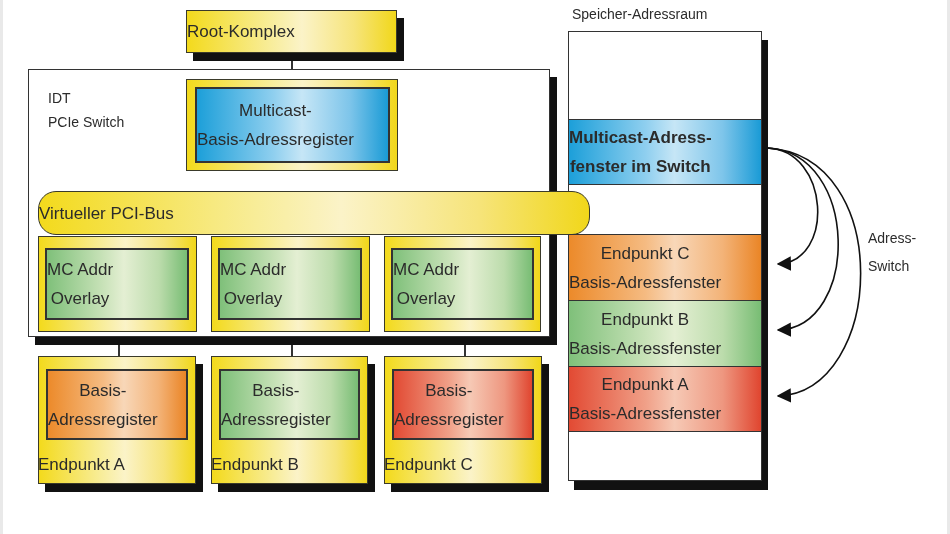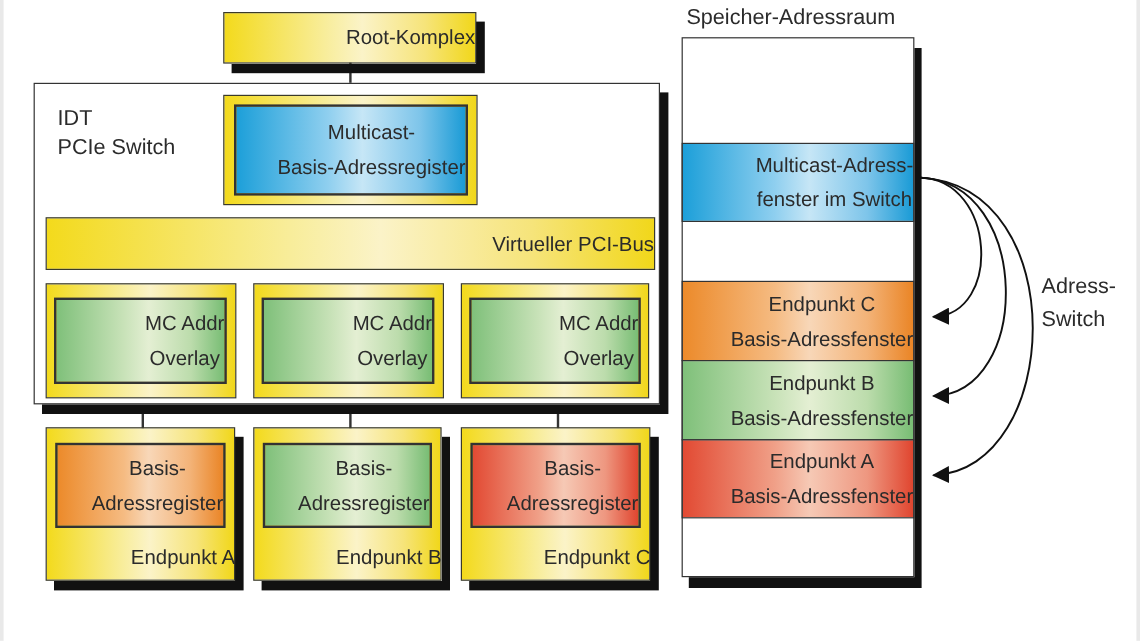--- a/index.html
+++ b/index.html
@@ -27,27 +27,27 @@
   }
   .orange {
     background: linear-gradient(90deg, #ec8a2a 0%, #f5bb82 40%, #f8d7b8 55%, #f3b378 80%, #ea8526 100%);
     border: 2px solid #333;
   }
   .red {
     background: linear-gradient(90deg, #e24a33 0%, #f0a088 40%, #f6c9b5 55%, #ee9780 80%, #e0452f 100%);
     border: 2px solid #333;
   }
   .center-text {
-    display: flex; align-items: center; justify-content: flex-end; text-align: center;
+    display: flex; align-items: center; justify-content: flex-start; text-align: center;
     font-size: 17px; line-height: 29px; color: #2b2b2b;
     white-space: pre-line;
   }
   .line { position: absolute; background: #333; }
   .white-box { background: #fff; border: 1.5px solid #333; }
-  .label { position: absolute; font-size: 18px; line-height: 24px; color: #2b2b2b; white-space: pre-line; }
+  .label { position: absolute; font-size: 14px; line-height: 24px; color: #2b2b2b; white-space: pre-line; }
   svg.arrows { position: absolute; left: 0; top: 0; }
 </style>
 </head>
 <body>
 
 <div class="edge-l"></div>
 <div class="edge-r"></div>
 
 <div class="line" style="left:291px; top:52px; width:1.5px; height:28px;"></div>
 <div class="line" style="left:291px; top:170px; width:1.5px; height:12px;"></div>
@@ -65,21 +65,21 @@
 <div class="abs yellow shadow center-text" style="left:186px; top:10px; width:211px; height:43px; z-index:2;">
   <span>Root-Komplex</span>
 </div>
 
 <div class="abs yellow" style="left:186px; top:79px; width:212px; height:92px; z-index:2;"></div>
 <div class="abs blue center-text" style="left:195px; top:87px; width:195px; height:76px; z-index:3;">
   <span>Multicast-
 Basis-Adressregister</span>
 </div>
 
-<div class="abs yellow center-text" style="left:38px; top:181px; width:508px; height:44px; z-index:2;">
+<div class="abs yellow center-text" style="left:38px; top:191px; width:552px; height:44px; z-index:2;border-radius:18px;">
   <span>Virtueller PCI-Bus</span>
 </div>
 
 <div class="abs yellow" style="left:38px; top:236px; width:159px; height:96px; z-index:2;"></div>
 <div class="abs green center-text" style="left:45px; top:248px; width:144px; height:72px; z-index:3;">
   <span>MC Addr
 Overlay</span>
 </div>
 <div class="abs yellow" style="left:211px; top:236px; width:159px; height:96px; z-index:2;"></div>
 <div class="abs green center-text" style="left:218px; top:248px; width:144px; height:72px; z-index:3;">
@@ -109,21 +109,21 @@
 <div class="abs yellow shadow" style="left:384px; top:356px; width:158px; height:128px; z-index:2;"></div>
 <div class="abs red center-text" style="left:392px; top:369px; width:142px; height:71px; z-index:3;">
   <span>Basis-
 Adressregister</span>
 </div>
 <div class="abs center-text" style="left:384px; top:450px; width:158px; height:28px; z-index:3;">Endpunkt C</div>
 
 <div class="label" style="left:572px; top:2px;">Speicher-Adressraum</div>
 <div class="abs white-box" style="left:568px; top:31px; width:194px; height:450px; box-shadow: 6px 9px 0 #111; z-index:1;"></div>
 
-<div class="abs blue center-text" style="left:568px; top:119px; width:194px; height:66px; border-width:1.5px; z-index:2;">
+<div class="abs blue center-text" style="left:568px; top:119px; width:194px; height:66px; border-width:1.5px; z-index:2;font-weight:bold;">
   <span>Multicast-Adress-
 fenster im Switch</span>
 </div>
 <div class="abs orange center-text" style="left:568px; top:234px; width:194px; height:67px; border-width:1.5px; z-index:2;">
   <span>Endpunkt C
 Basis-Adressfenster</span>
 </div>
 <div class="abs green center-text" style="left:568px; top:300px; width:194px; height:67px; border-width:1.5px; z-index:2;">
   <span>Endpunkt B
 Basis-Adressfenster</span>

